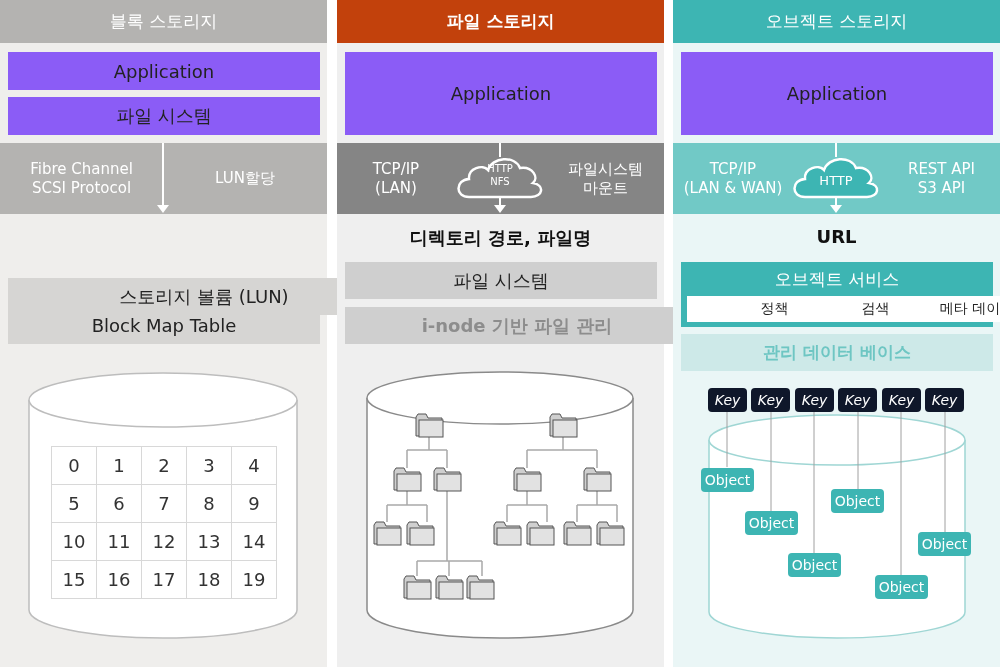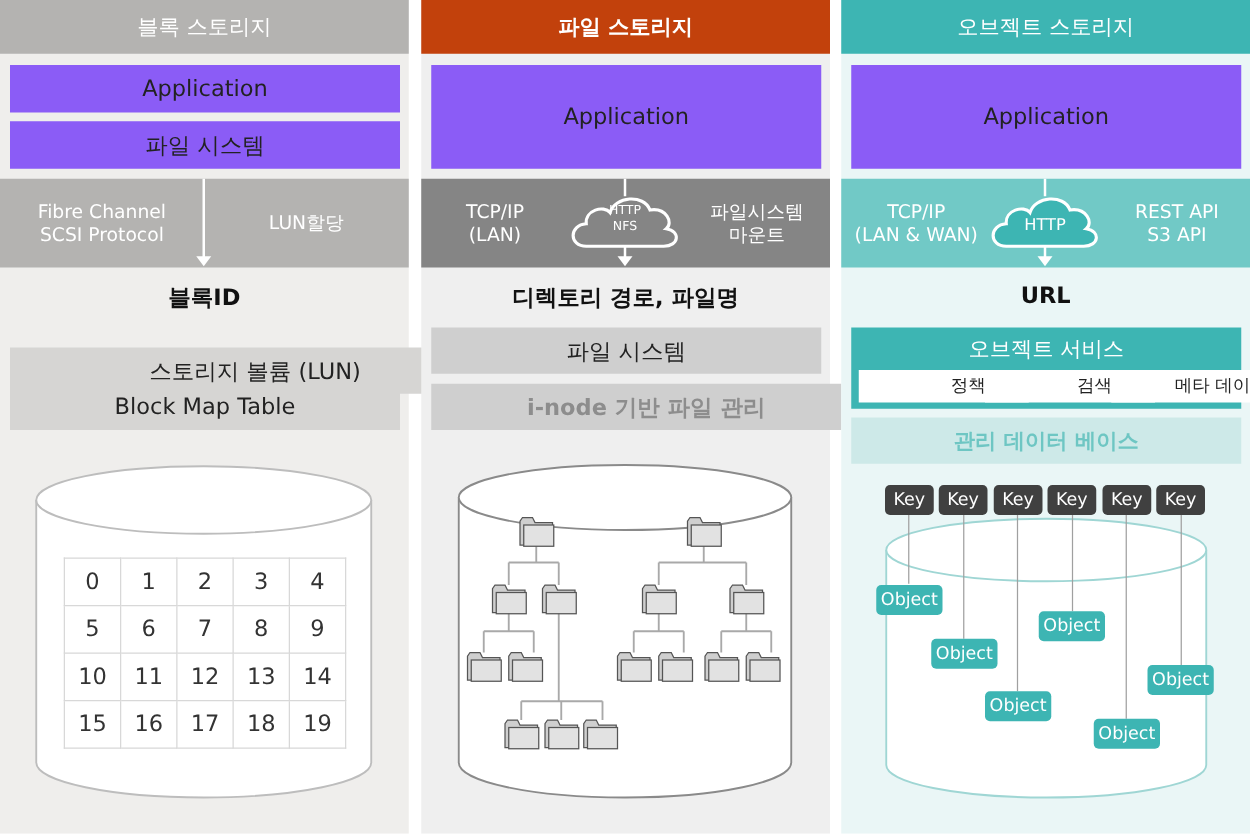--- a/index.html
+++ b/index.html
@@ -32,22 +32,22 @@
   svg { position: absolute; left: 0; top: 0; }
   .grid { position: absolute; left: 51px; top: 446px; border-collapse: collapse; }
   .grid td { width: 44px; height: 37px; border: 1px solid #d8d8d8; text-align: center;
              font-size: 18px; color: #333; padding: 0; }
   .svc { position: absolute; left: 8px; top: 262px; width: 312px; height: 65px; background: #3db5b3; }
   .svc-title { position: absolute; left: 0; top: 6px; width: 100%; text-align: center; color: #fff; font-size: 17px; }
   .svc-cell { position: absolute; top: 34px; height: 26px; background: #fff; color: #222; font-size: 14px;
               display: flex; align-items: center; justify-content: center; padding-left: 39px; }
   .mgmt { position: absolute; left: 8px; top: 334px; width: 312px; height: 37px; background: #cde9e8;
           color: #6ec6c3; font-weight: bold; font-size: 17px; display: flex; align-items: center; justify-content: center; }
-  .key { position: absolute; top: 388px; width: 39px; height: 24px; background: #404040; color: #fff;
-         border-radius: 4px; font-size: 14px; display: flex; align-items: center; justify-content: center; }
+  .key { position: absolute; top: 388px; width: 39px; height: 24px; background: #0f172a; color: #fff;
+         border-radius: 4px; font-size: 14px; display: flex; align-items: center; justify-content: center; font-style: italic; }
   .objb { position: absolute; width: 53px; height: 24px; background: #3db5b3; color: #fff; border-radius: 4px;
           font-size: 14px; display: flex; align-items: center; justify-content: center; }
 </style>
 </head>
 <body>
 
 <div class="panel p-block">
   <div class="hdr">블록 스토리지</div>
   <div class="wbox" style="left:8px;top:52px;width:312px;height:38px;">Application</div>
   <div class="wbox" style="left:8px;top:97px;width:312px;height:38px;">파일 시스템</div>
@@ -95,21 +95,20 @@
     </tr>
     <tr>
       <td>15</td>
       <td>16</td>
       <td>17</td>
       <td>18</td>
       <td>19</td>
     </tr>
   </tbody>
     </table>
-  <div class="id-label">블록ID</div>
   <div class="gbar" style="top:278px;padding-left:40px;">스토리지 볼륨 (LUN)</div>
   <div class="gbar" style="top:307px;">Block Map Table</div>
 </div>
 
 <div class="panel p-file">
   <div class="hdr">파일 스토리지</div>
   <div class="wbox" style="left:8px;top:52px;width:312px;height:83px;">Application</div>
   <div class="proto">
     <div class="side" style="left:0;width:118px;">
       <span>TCP/IP</span>

